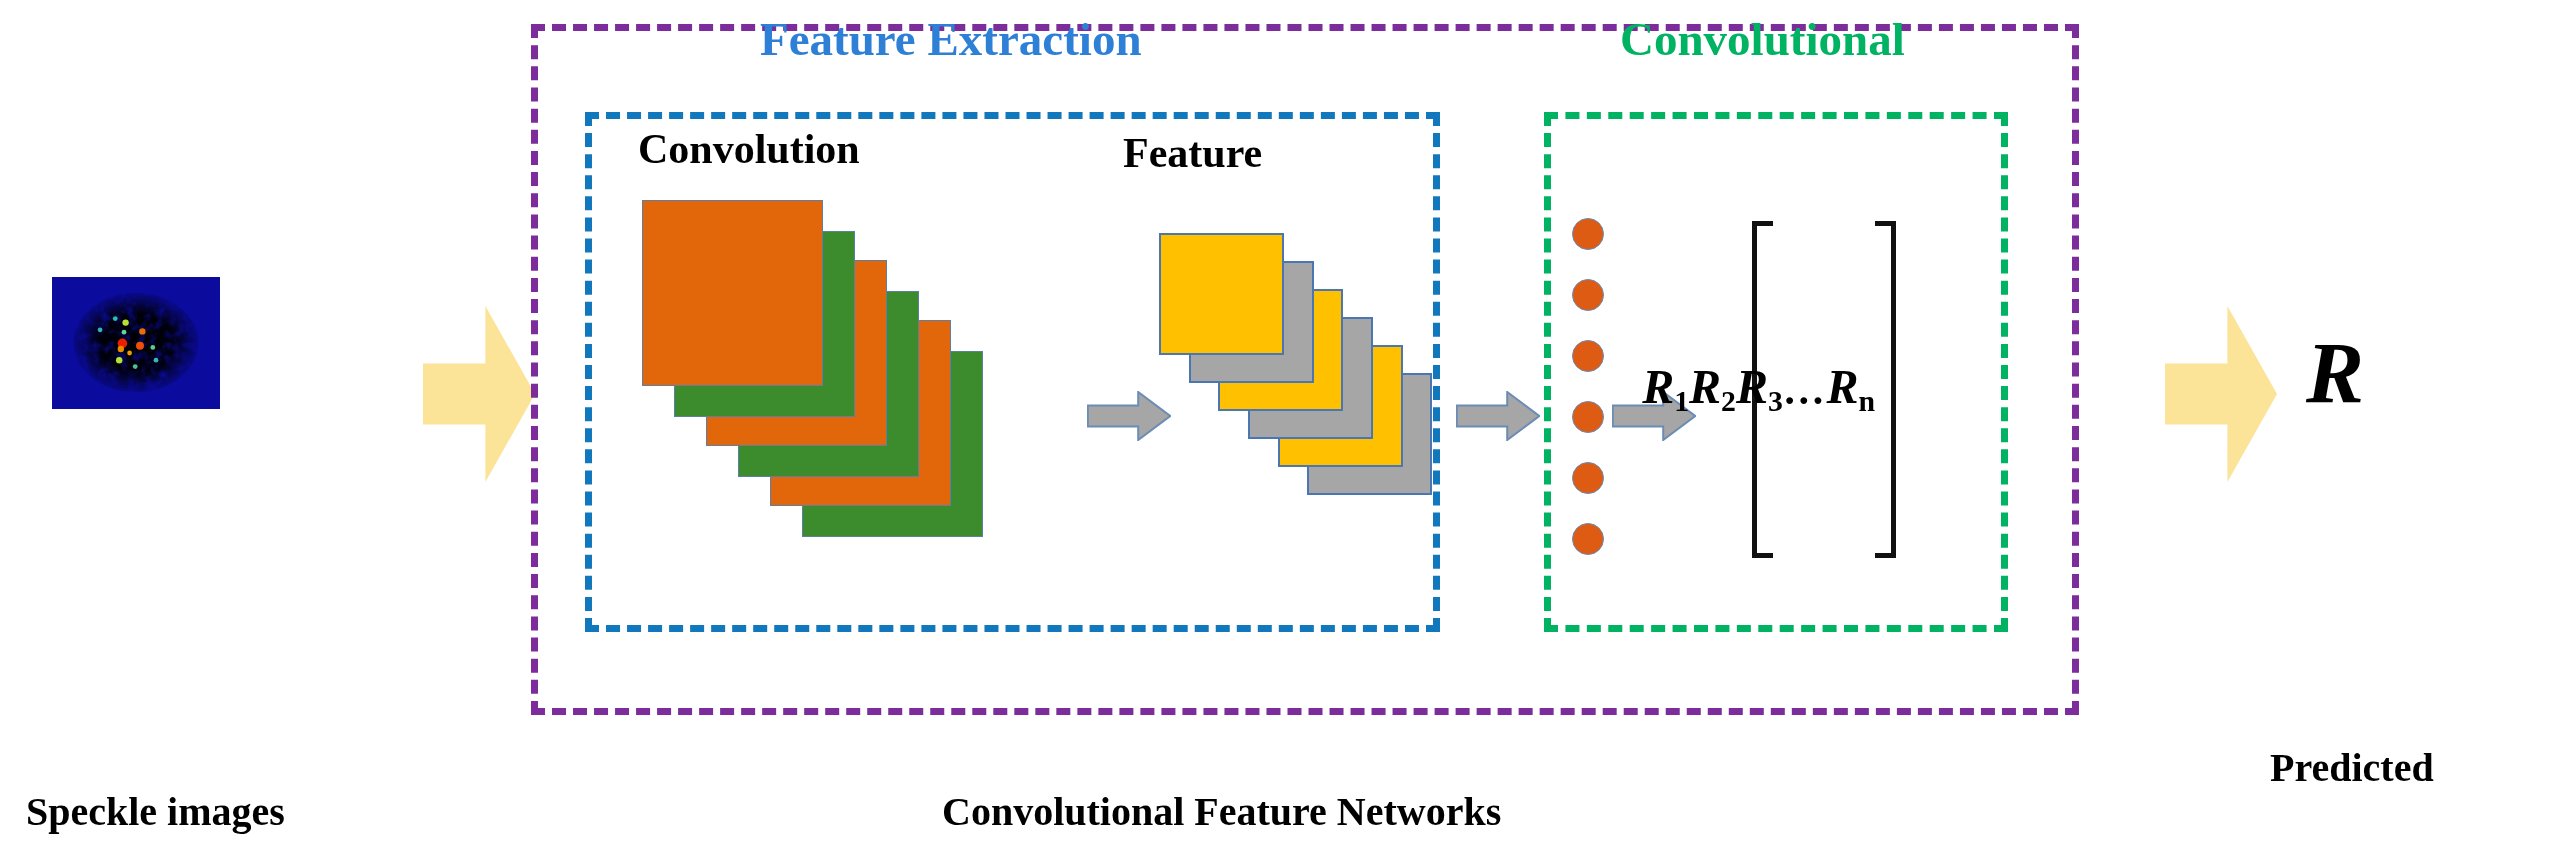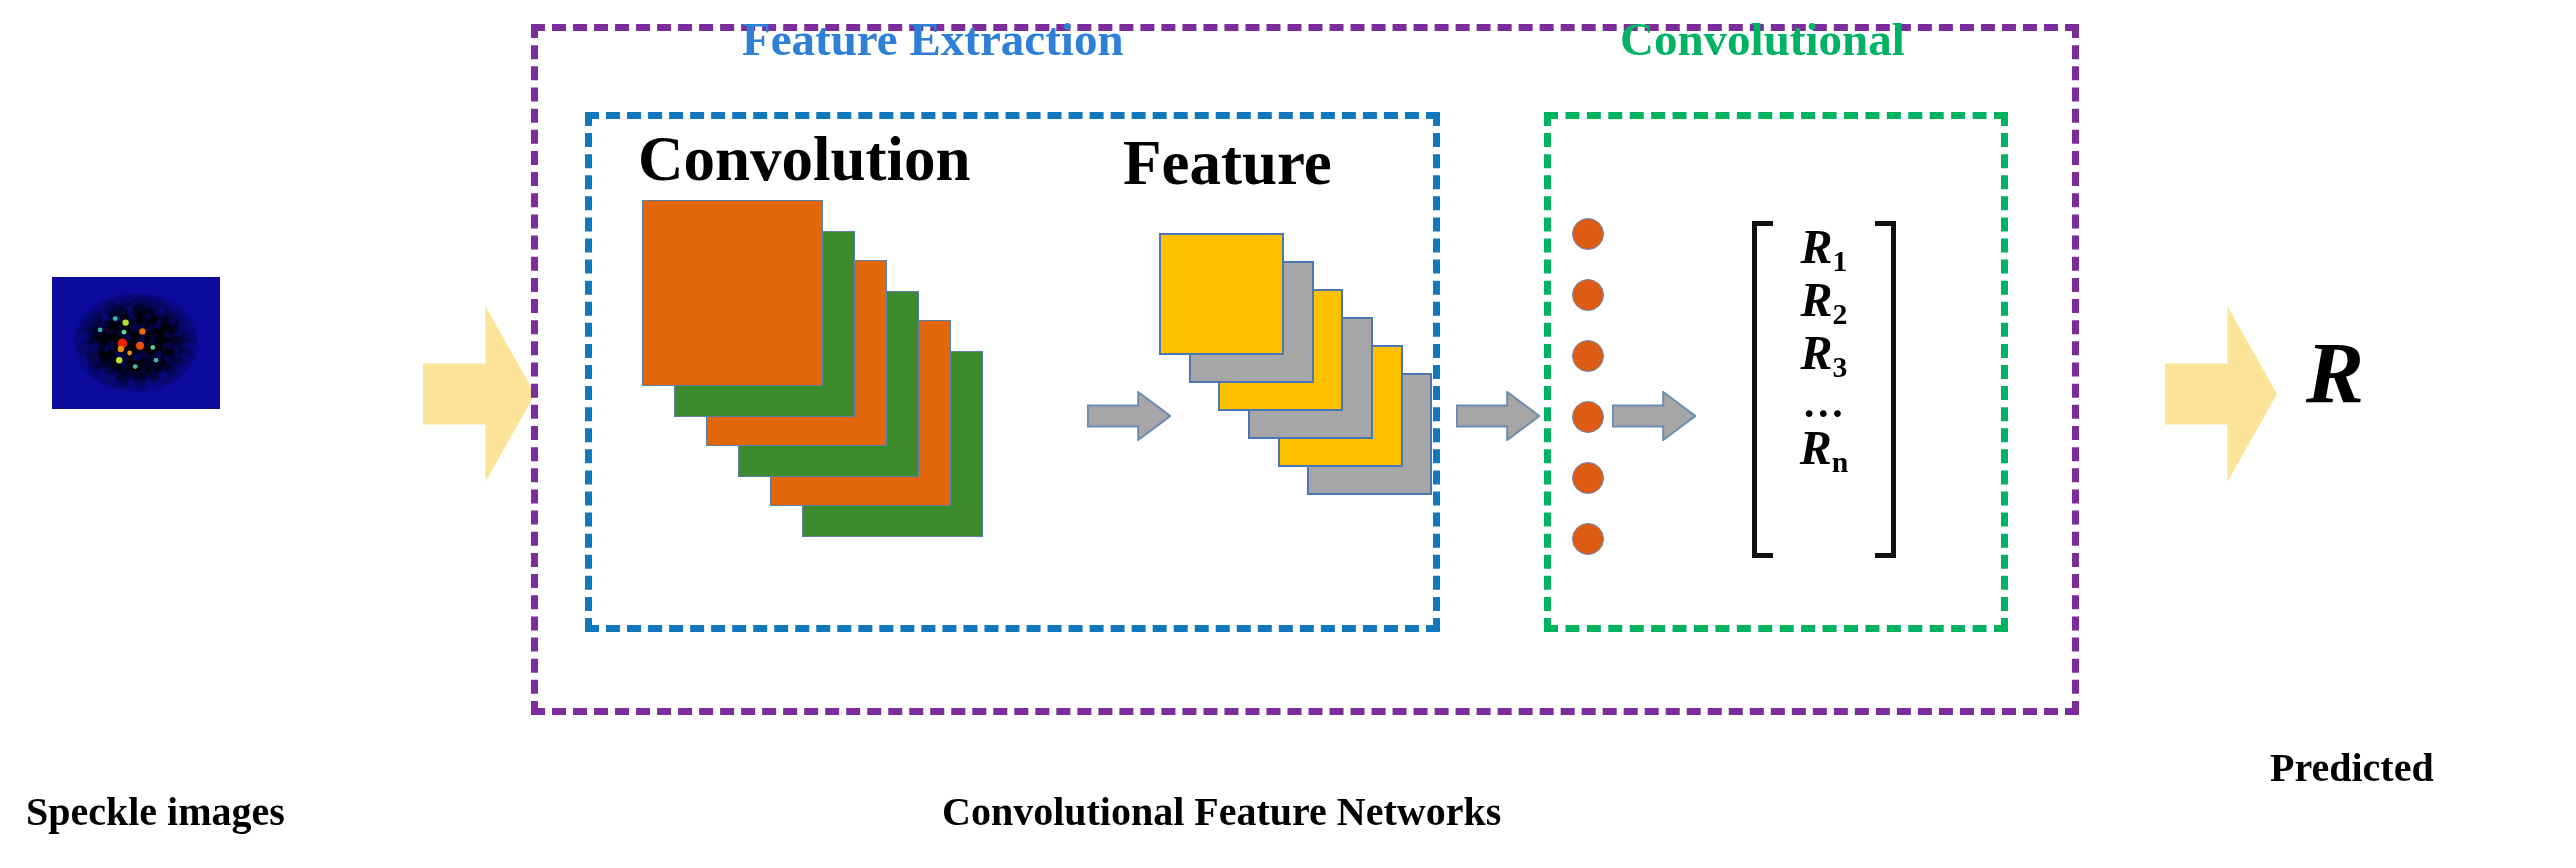--- a/index.html
+++ b/index.html
@@ -17,24 +17,24 @@
     left:585px; top:112px; width:855px; height:520px;
     border:7.2px dashed #1278BE; box-sizing:border-box;
   }
   #classification-box{
     left:1544px; top:112px; width:464px; height:520px;
     border:7.2px dashed #00B363; box-sizing:border-box;
   }
 
   
   .section-title{font-weight:700;white-space:nowrap;line-height:1;}
-  #feature-extraction-title{left:742px; top:16px; font-size:47px; color:#2E7FD6;}
+  #feature-extraction-title{left:760px; top:16px; font-size:47px; color:#2E7FD6;}
   #classification-title{left:1620px; top:16px; font-size:47px; color:#00B363;}
 
-  .stage-label{font-weight:700;color:#000;white-space:nowrap;line-height:1;font-size:63px;}
+  .stage-label{font-weight:700;color:#000;white-space:nowrap;line-height:1;font-size:42px;}
   #convolution-label{left:638px; top:128px;}
   #pooling-label{left:1123px; top:132px;}
 
   
   #speckle-image{left:52px; top:277px; width:168px; height:132px;
     background:#0b0b9e; overflow:hidden;}
   #speckle-image svg{display:block;}
 
   
   .big-arrow{width:112px;height:176px;}
@@ -59,21 +59,21 @@
   #neuron-column{left:1572px; top:218px; width:40px; height:337px;}
   .neuron{position:absolute;left:0;width:32px;height:32px;border-radius:50%;
           background:#DE5B14;border:1.6px solid #6B8CB5;box-sizing:border-box;}
 
   
   #r-vector{left:1752px; top:221px; width:144px; height:337px;}
   #r-vector .brk{position:absolute;top:0;width:21px;height:100%;box-sizing:border-box;}
   #r-vector .brk.l{left:0;border-left:5.6px solid #111;border-top:5.6px solid #111;border-bottom:5.6px solid #111;}
   #r-vector .brk.r{right:0;border-right:5.6px solid #111;border-top:5.6px solid #111;border-bottom:5.6px solid #111;}
   #r-vector .rows{position:absolute;left:21px;right:21px;top:0;bottom:0;
-    display:flex;flex-direction:column;align-items:center;justify-content:flex-start;
+    display:flex;flex-direction:row;align-items:center;justify-content:flex-end;
     padding:1.6px 0;box-sizing:border-box;}
   .rrow{font-style:italic;font-weight:700;font-size:48px;color:#000;line-height:1;white-space:nowrap;}
   .rrow sub{font-size:0.62em;font-style:normal;font-weight:700;vertical-align:-0.28em;}
   .rrow.dots{font-size:42px;font-style:normal;letter-spacing:1.6px;}
 
   
   #output-symbol{left:2306px; top:329px; font-size:87px; font-weight:700;
       font-style:italic; color:#000; line-height:1;}
 
   

